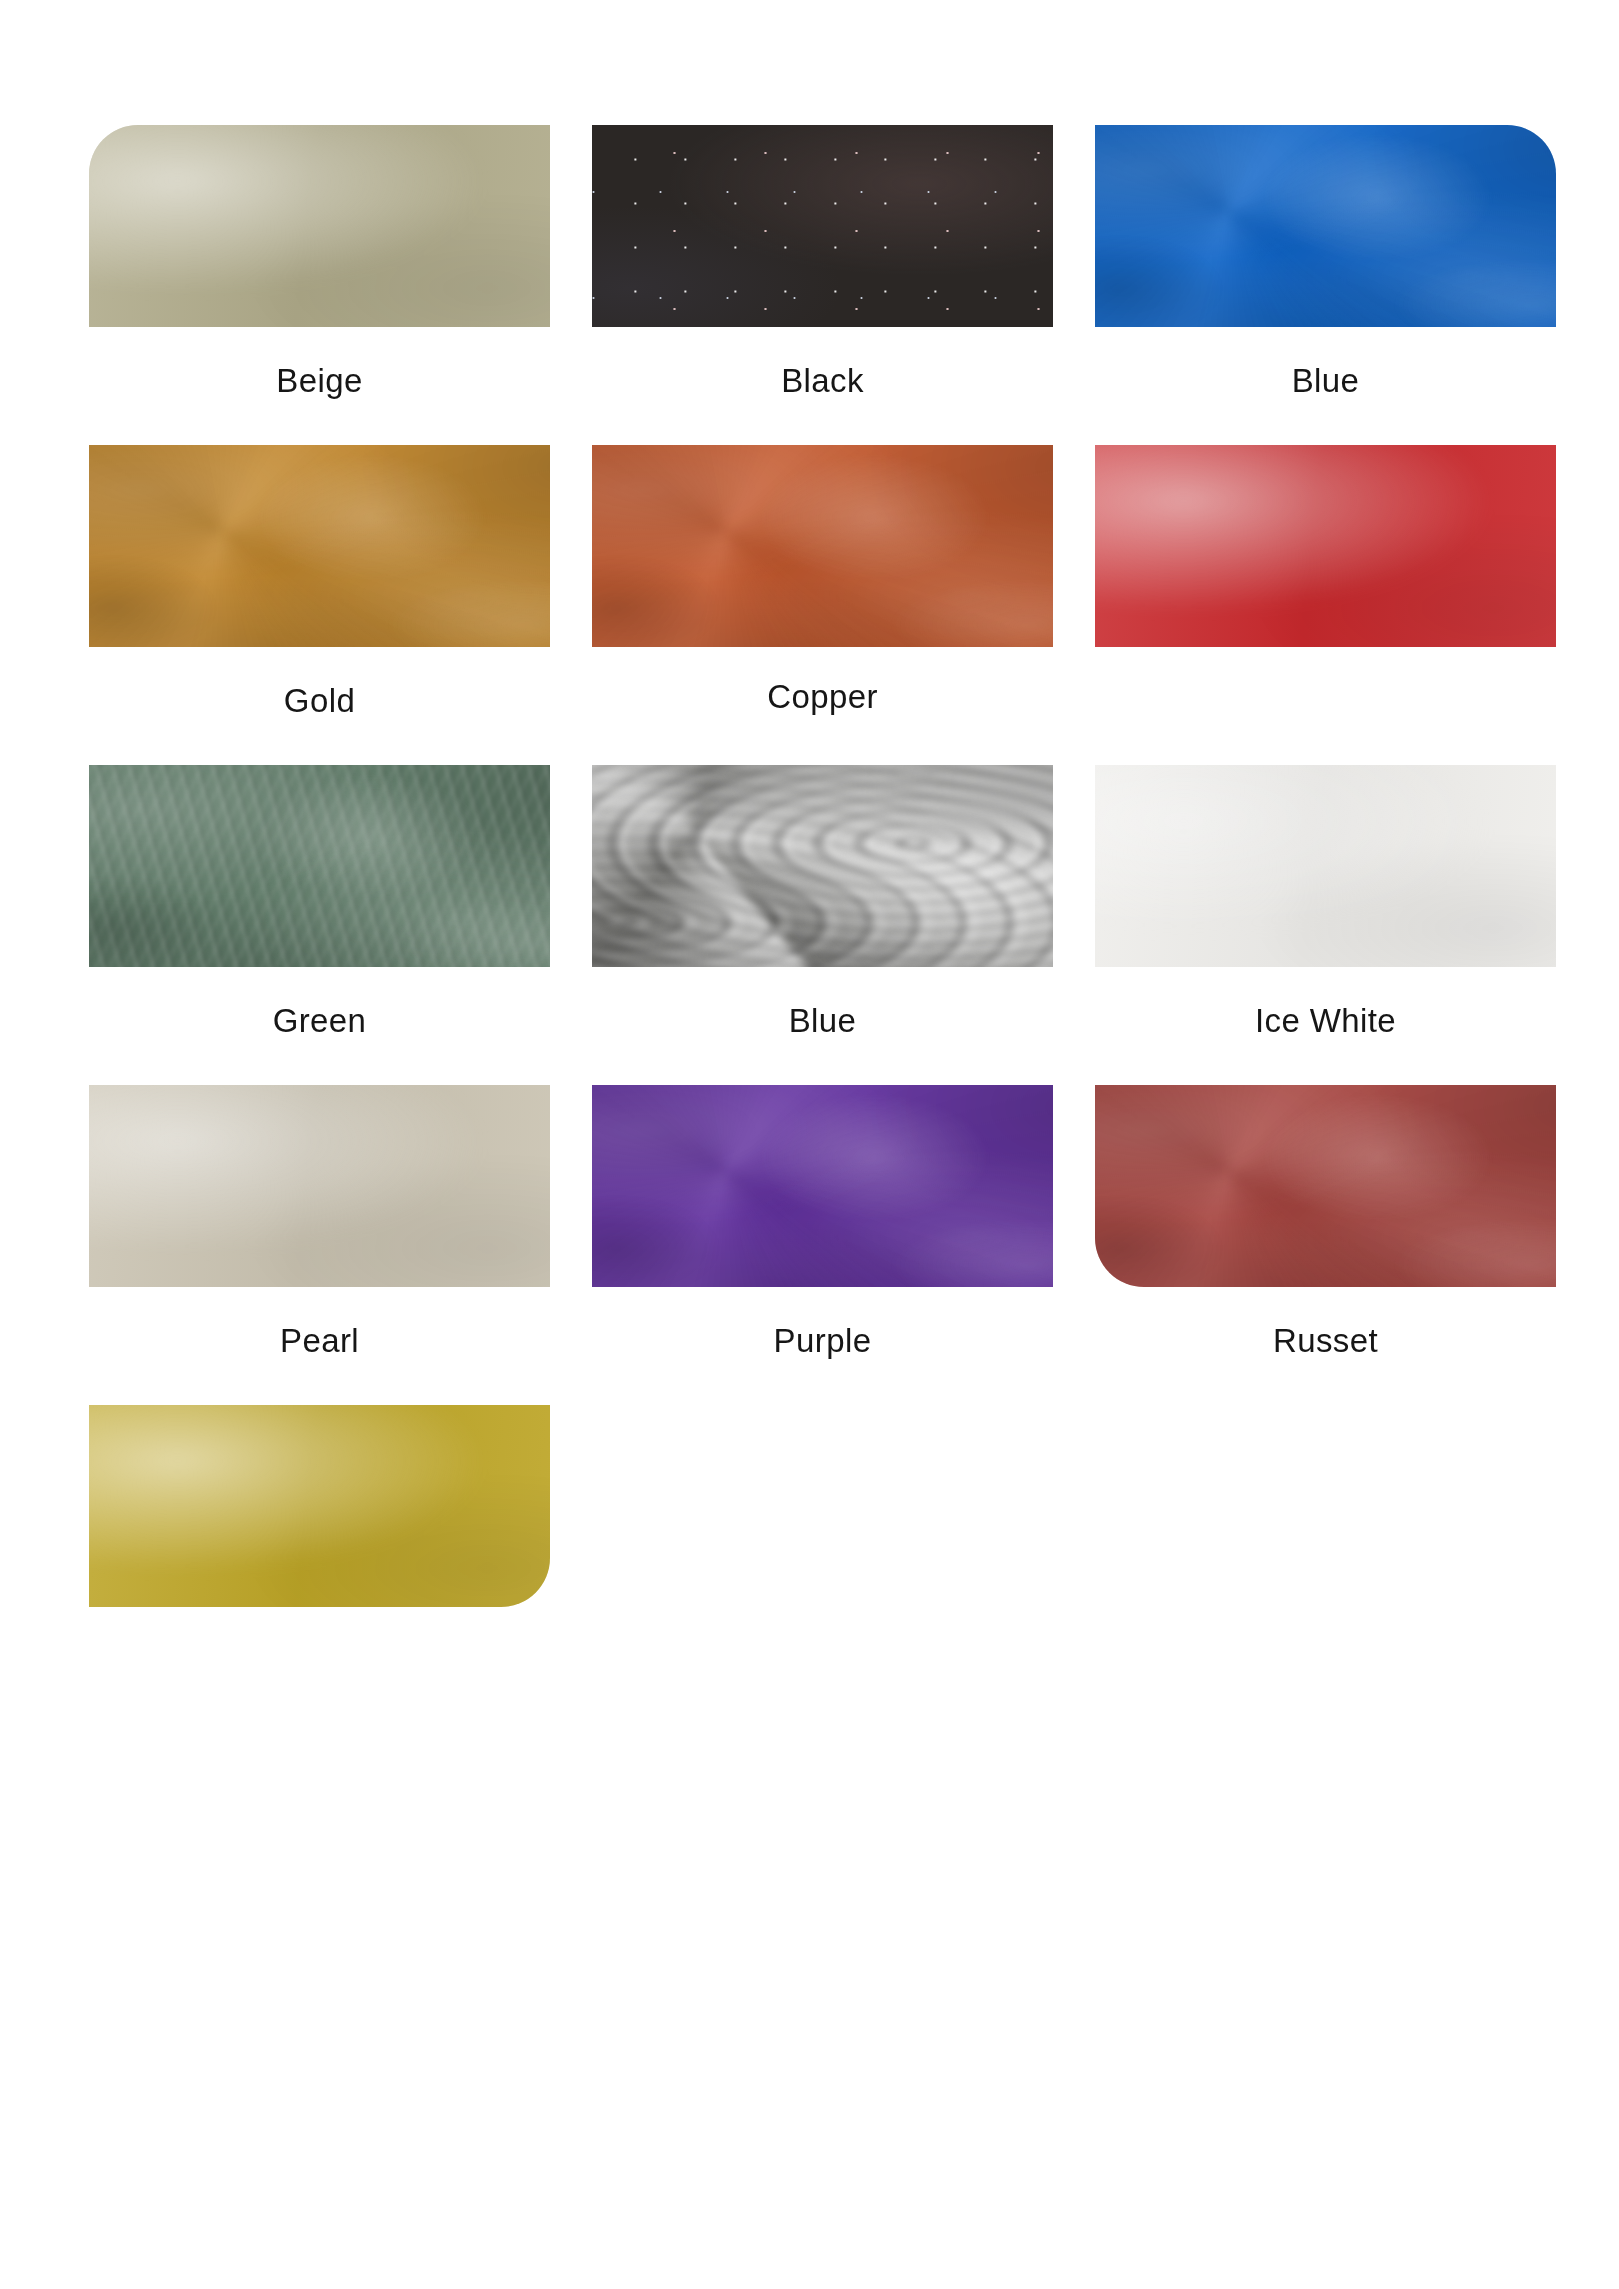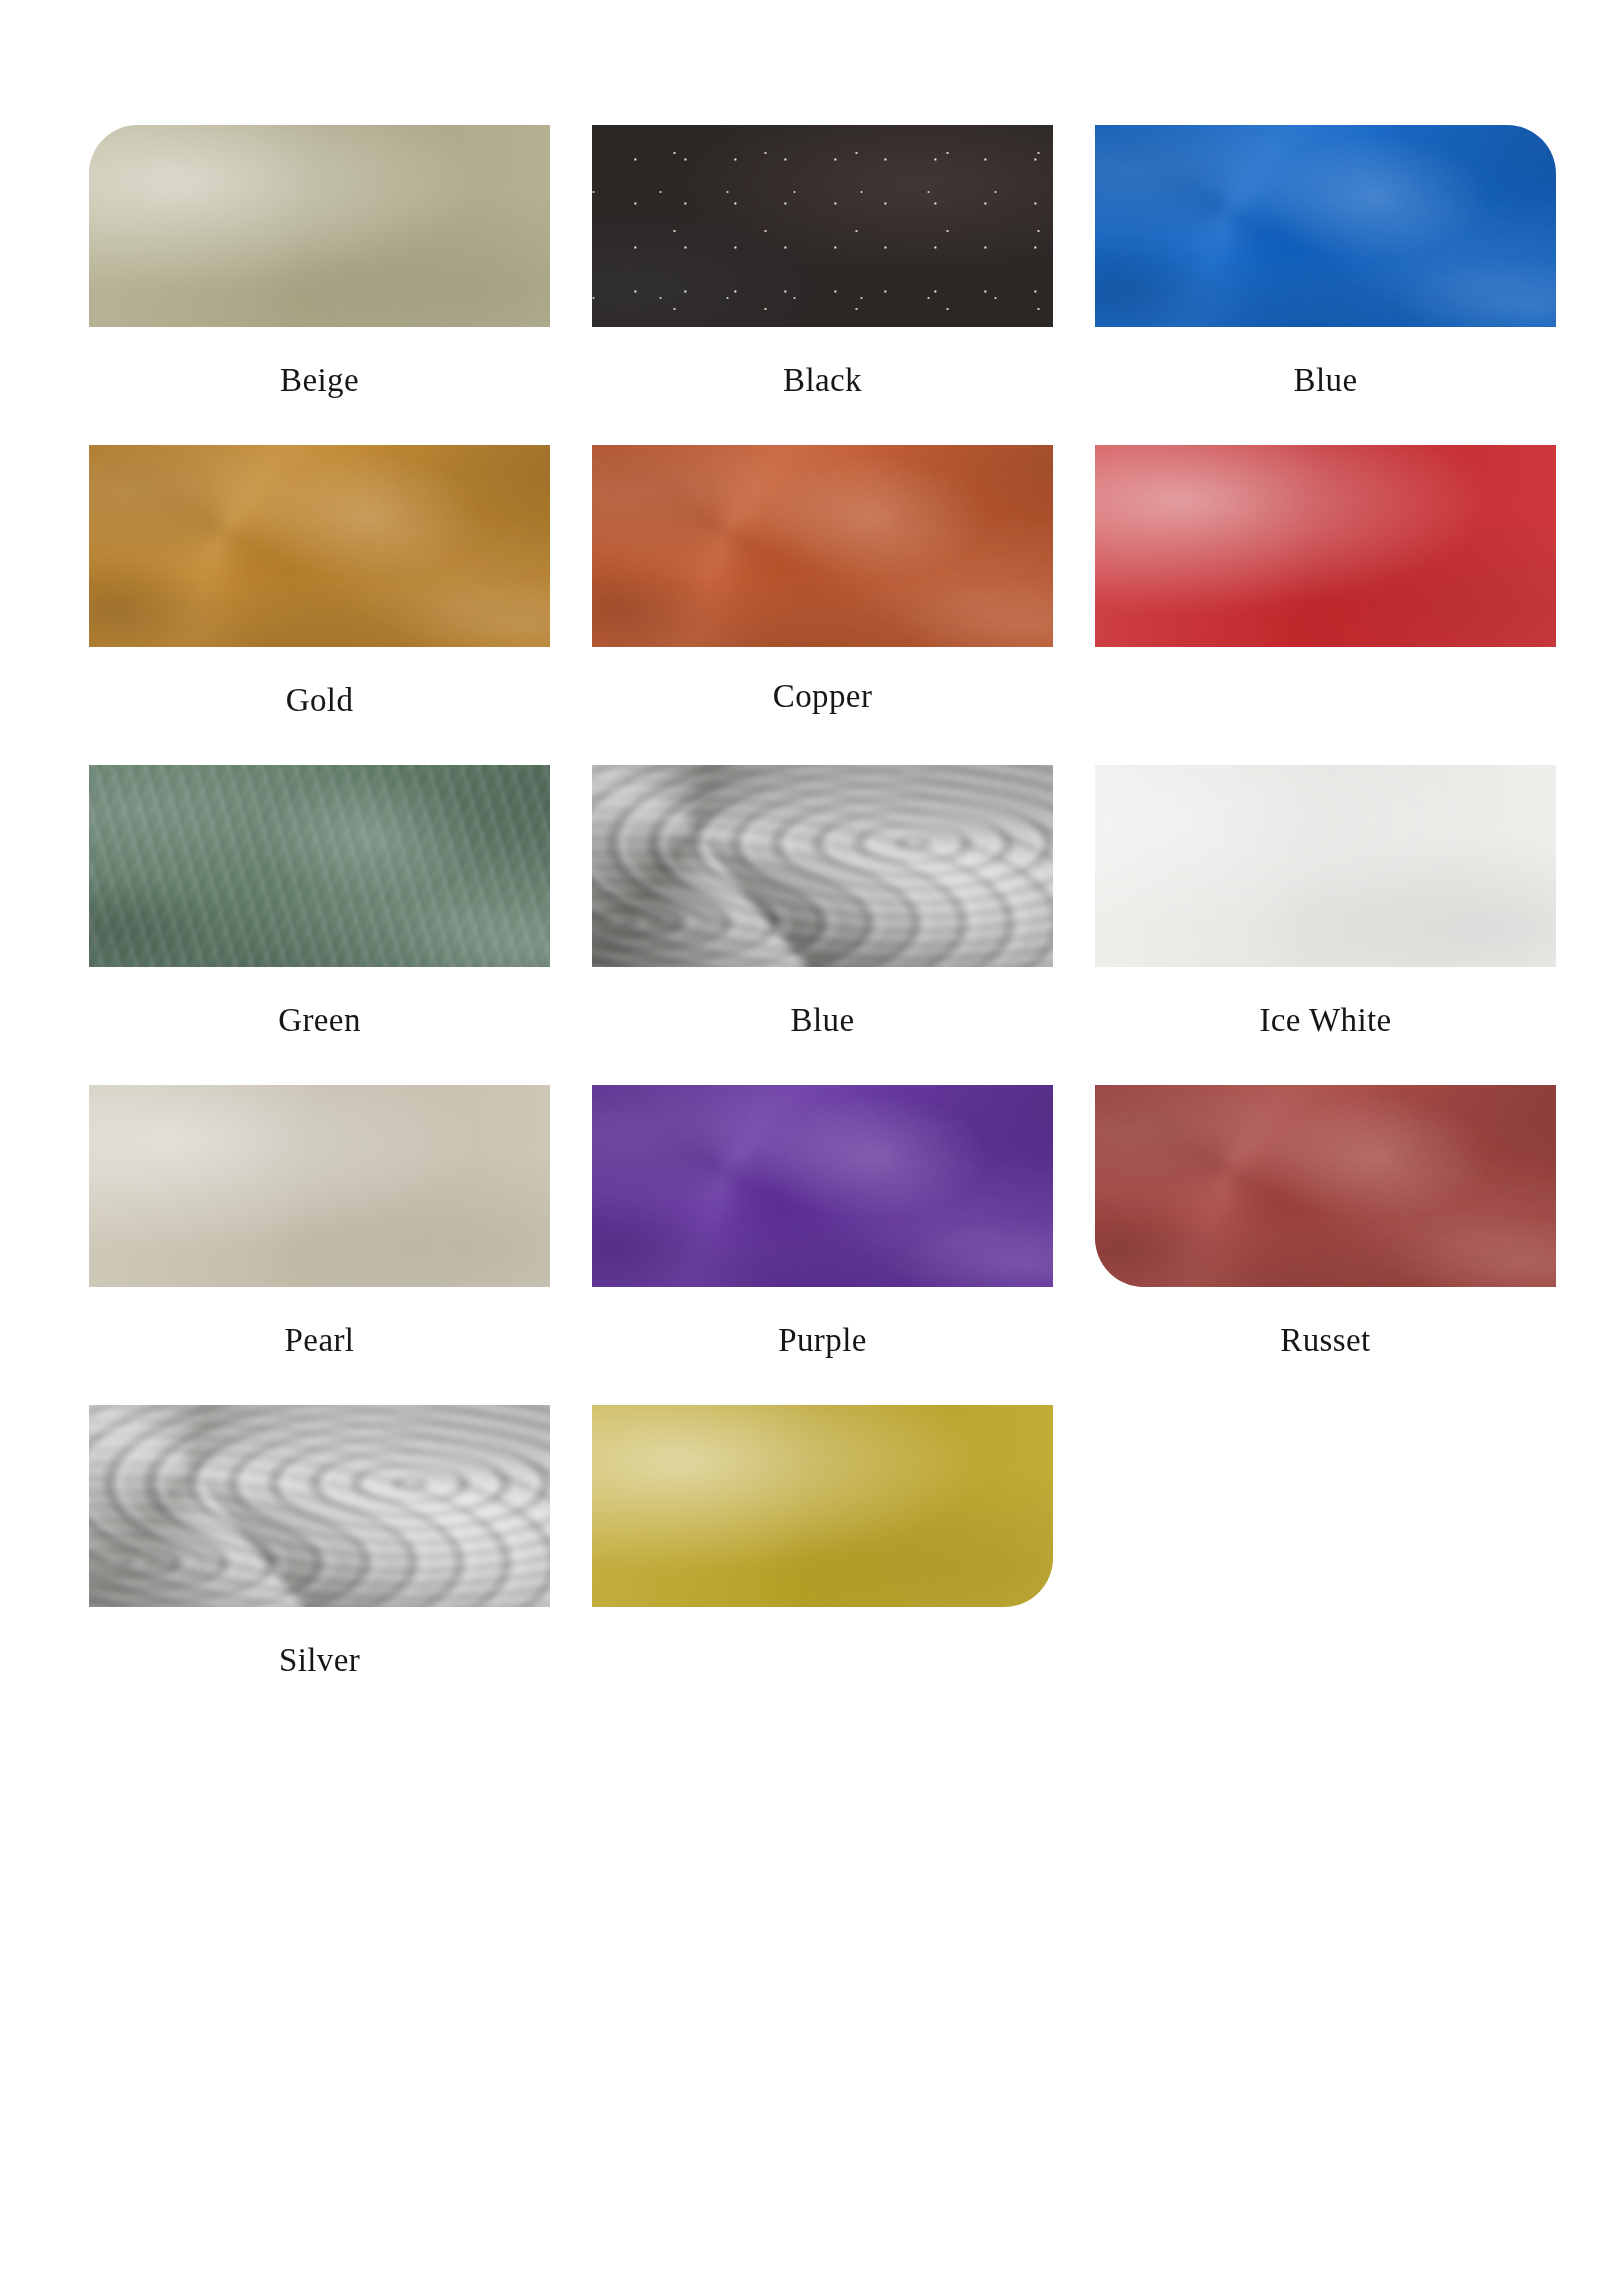--- a/index.html
+++ b/index.html
@@ -7,21 +7,20 @@
     width: 1620px; height: 2289px;
     background: #ffffff;
     font-family: "Liberation Sans", sans-serif;
     overflow: hidden;
   }
   .sheet {
     position: relative;
     width: 1344px; height: 2289px;
     background: #fff;
     padding: 125px 94px 0 89px;
-    font-family: Liberation Serif, serif;
   }
   .grid {
     display: grid;
     grid-template-columns: repeat(3, 461px);
     grid-template-rows: repeat(5, 320px);
     column-gap: 42px;
     row-gap: 0px;
   }
   .cell { position: relative; width: 461px; }
   .swatch {
@@ -208,28 +207,20 @@
       </div>
       <div class="cell">
         <div class="swatch rc-bl" style="background-color: rgb(165, 65, 60);">
           <div class="tex sw-a"></div>
           <div class="tex sw-b"></div>
           <div class="tex sw-c"></div>
         </div>
         <div class="label">Russet</div>
       </div>
       <div class="cell">
-        <div class="swatch " style="background-color: rgb(180, 180, 178);">
-          <div class="tex sw-a"></div>
-          <div class="tex sw-marble"></div>
-          <div class="tex sw-marble2"></div>
-        </div>
-        <div class="label">Silver</div>
-      </div>
-      <div class="cell">
         <div class="swatch rc-br" style="background-color: rgb(192, 168, 40);">
           <div class="tex sw-vgrad"></div>
           <div class="tex sw-soft"></div>
         </div>
       </div>
     </div>
 </div>
 
 
 </body></html>

